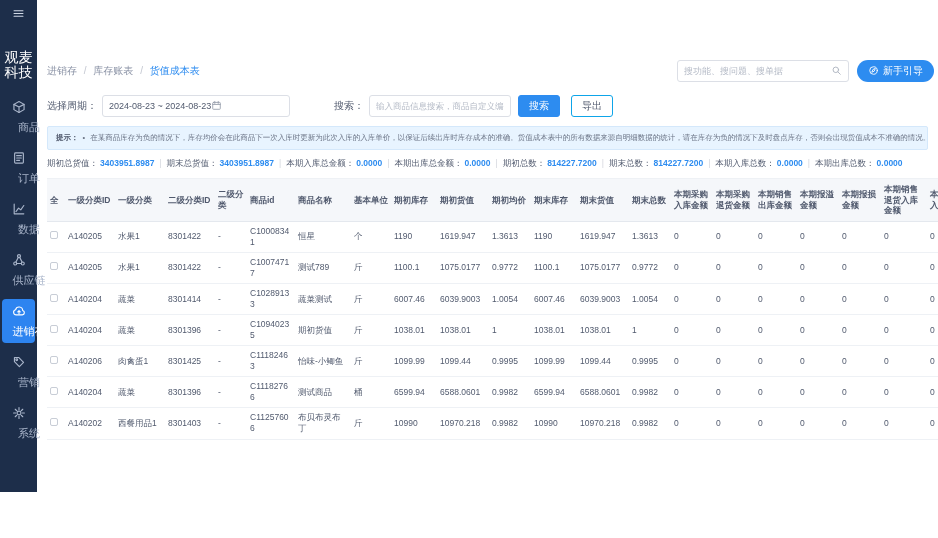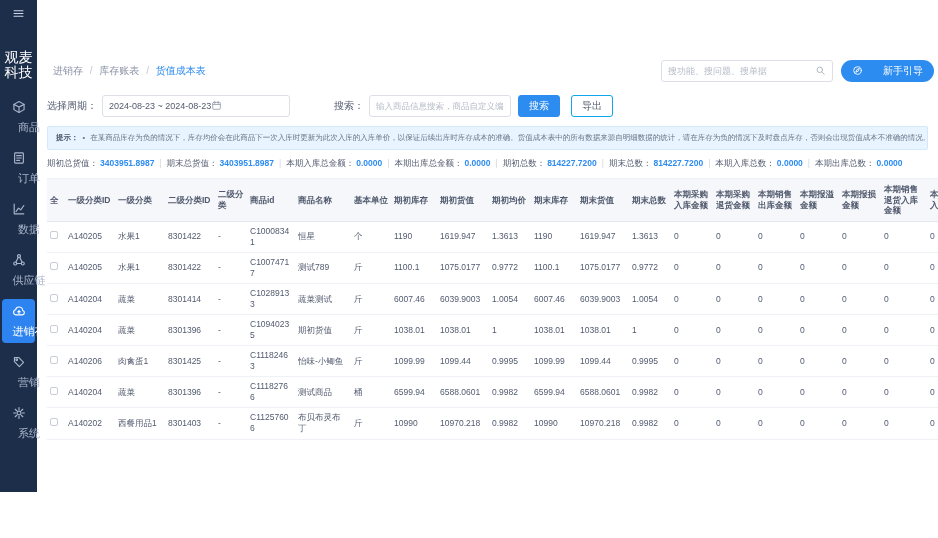--- a/index.html
+++ b/index.html
@@ -17,32 +17,32 @@
   #side-nav { margin-top:14px; width:100%; display:flex; flex-direction:column; align-items:center; }
   .side-item { width:33px; padding:5px 0 4px; margin-bottom:7px; border-radius:4px; display:flex; flex-direction:column;
     align-items:center; gap:2px; color:#a9b5ca; cursor:pointer; }
   .side-item .ic svg { width:14px; height:14px; }
   .side-item .lbl { font-size:11px; color:#a9b5ca; white-space:nowrap;padding-left:21px; }
   .side-item.active { background:#2d84f0; color:#ffffff; }
   .side-item.active .lbl { color:#ffffff; }
 
   
   .main { flex:1; min-width:0; padding-top:58px; }
-  .topbar { height:26px; display:flex; align-items:center; justify-content:space-between; padding:0 4px 0 16px; }
+  .topbar { height:26px; display:flex; align-items:center; justify-content:space-between; padding:0 4px 0 10px; }
   .breadcrumb { font-size:10px; color:#8b93a6; white-space:nowrap; }
   .breadcrumb .sep { margin:0 4px; color:#c4c8d2; }
   .breadcrumb .current { color:#2d8cf0; }
   .topbar-right { display:flex; align-items:center; }
   .global-search { width:172px; height:22px; border:1px solid #dcdfe6; border-radius:3px; display:flex; align-items:center;
     padding:0 6px; color:#aab0bd; background:#fff; }
   .global-search input { border:none; outline:none; flex:1; min-width:0; font-size:9px; color:#606266; background:transparent; }
   .global-search input::placeholder { color:#b4bac6; }
   .global-search .ic svg { width:11px; height:11px; }
   .guide-btn { margin-left:8px; height:22px; border:none; background:#2d8cf0; color:#fff; border-radius:11px;
-    font-size:10px; padding:0 11px; display:flex; align-items:center; gap:20px; cursor:pointer; white-space:nowrap; }
+    font-size:10px; padding:0 11px; display:flex; align-items:center; gap:4px; cursor:pointer; white-space:nowrap; }
   .guide-btn .ic svg { width:11px; height:11px; }
 
   .filterbar { display:flex; align-items:center; margin:11px 10px 0; font-size:10px; color:#515a6e; white-space:nowrap; }
   .date-box { width:188px; height:22px; margin-left:5px; border:1px solid #dcdfe6; border-radius:3px; background:#fff;
     display:flex; align-items:center; padding:0 6px; font-size:9px; color:#515a6e; cursor:pointer; }
   .date-box .ic { color:#9aa1ae; } .date-box .ic svg { width:11px; height:11px; }
   .flabel.gap { margin-left:44px; }
   .search-input { width:142px; height:22px; margin-left:5px; border:1px solid #dcdfe6; border-radius:3px; padding:0 6px;
     font-size:8.5px; color:#606266; outline:none; }
   .search-input::placeholder { color:#b4bac6; }

